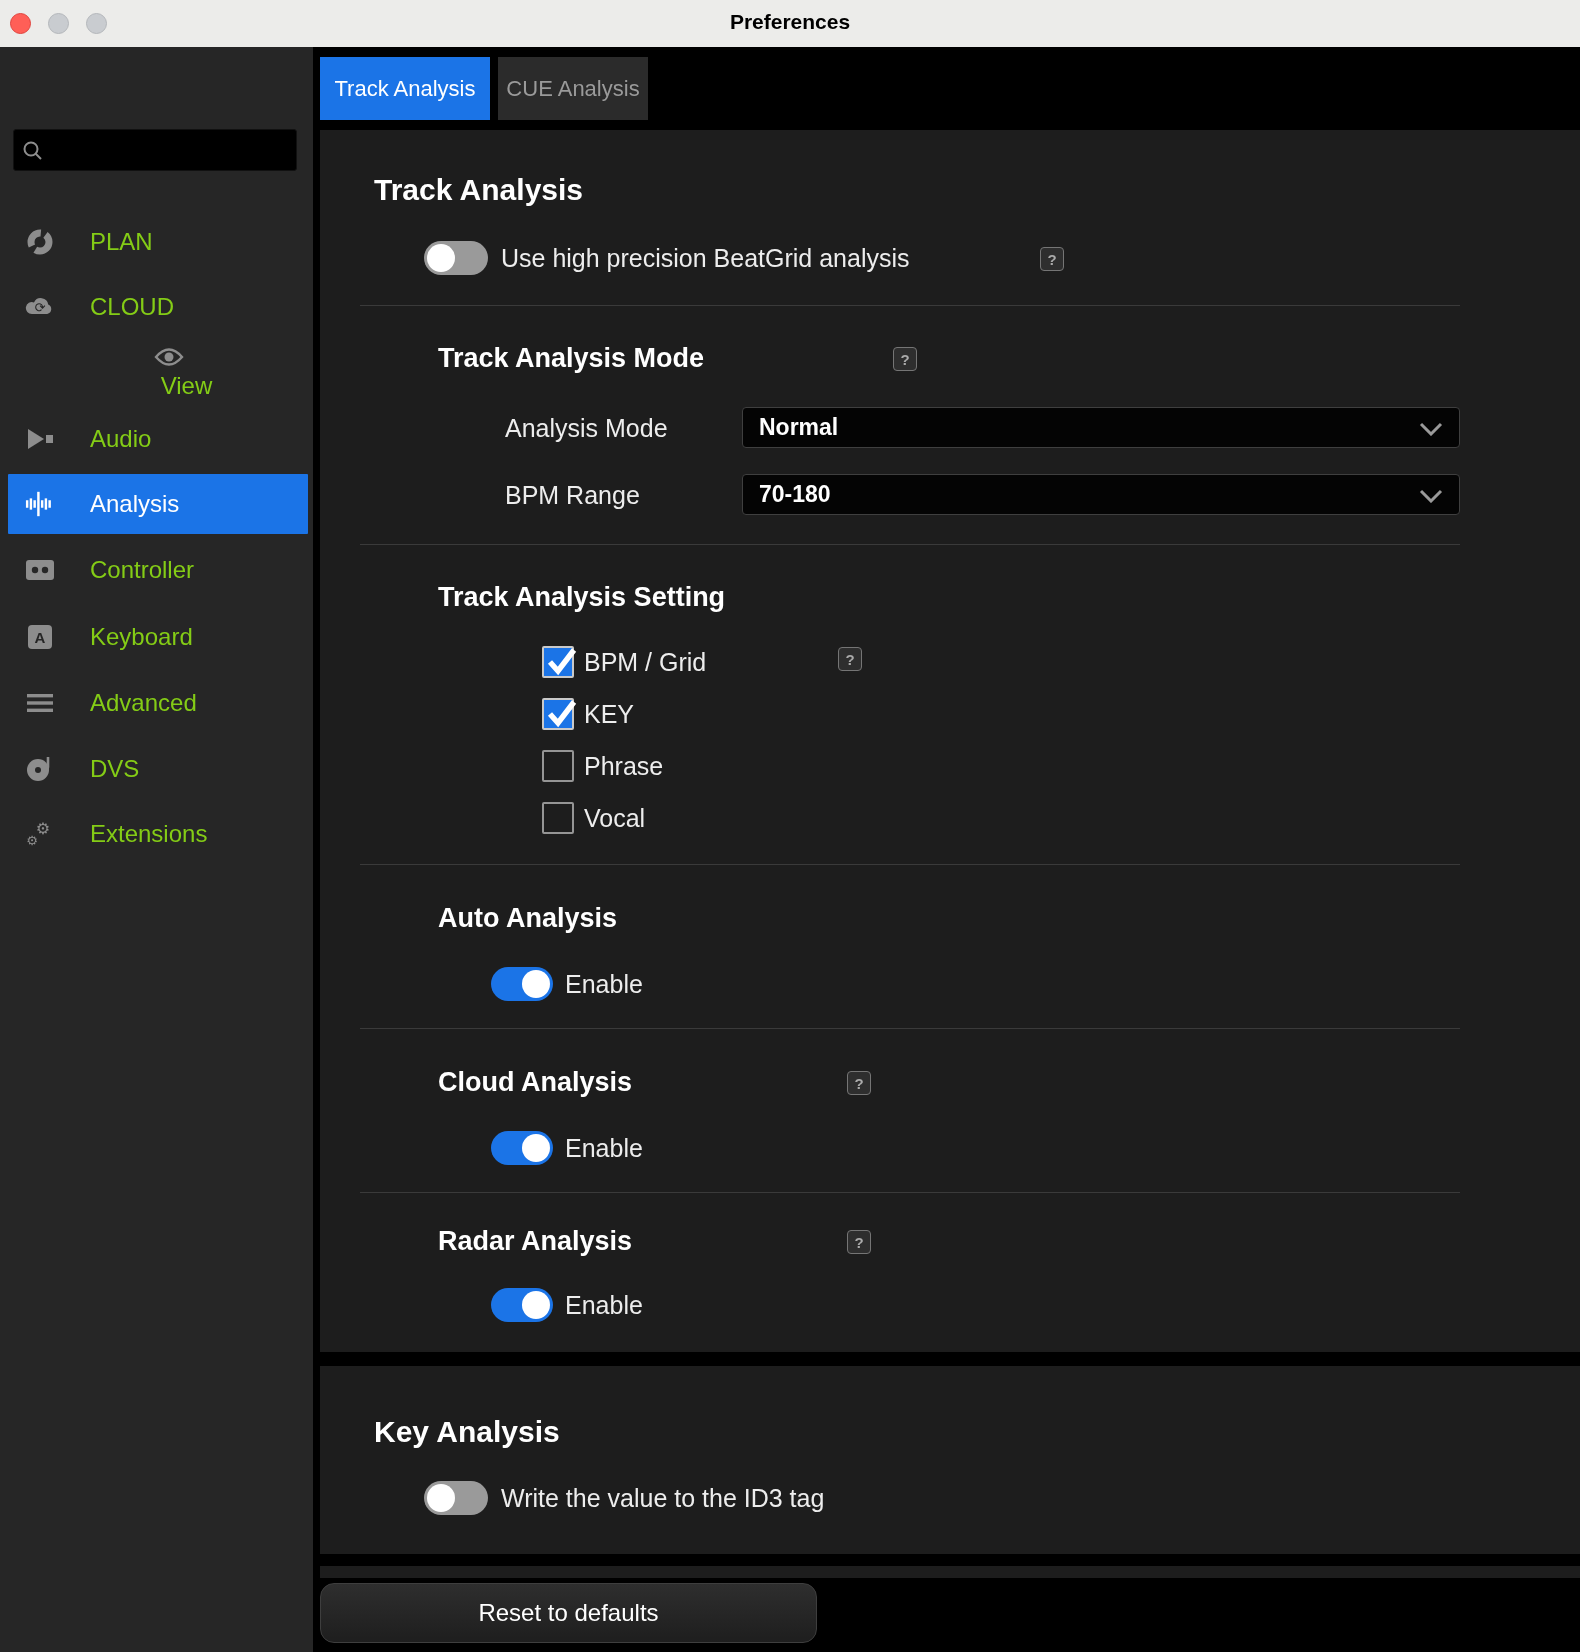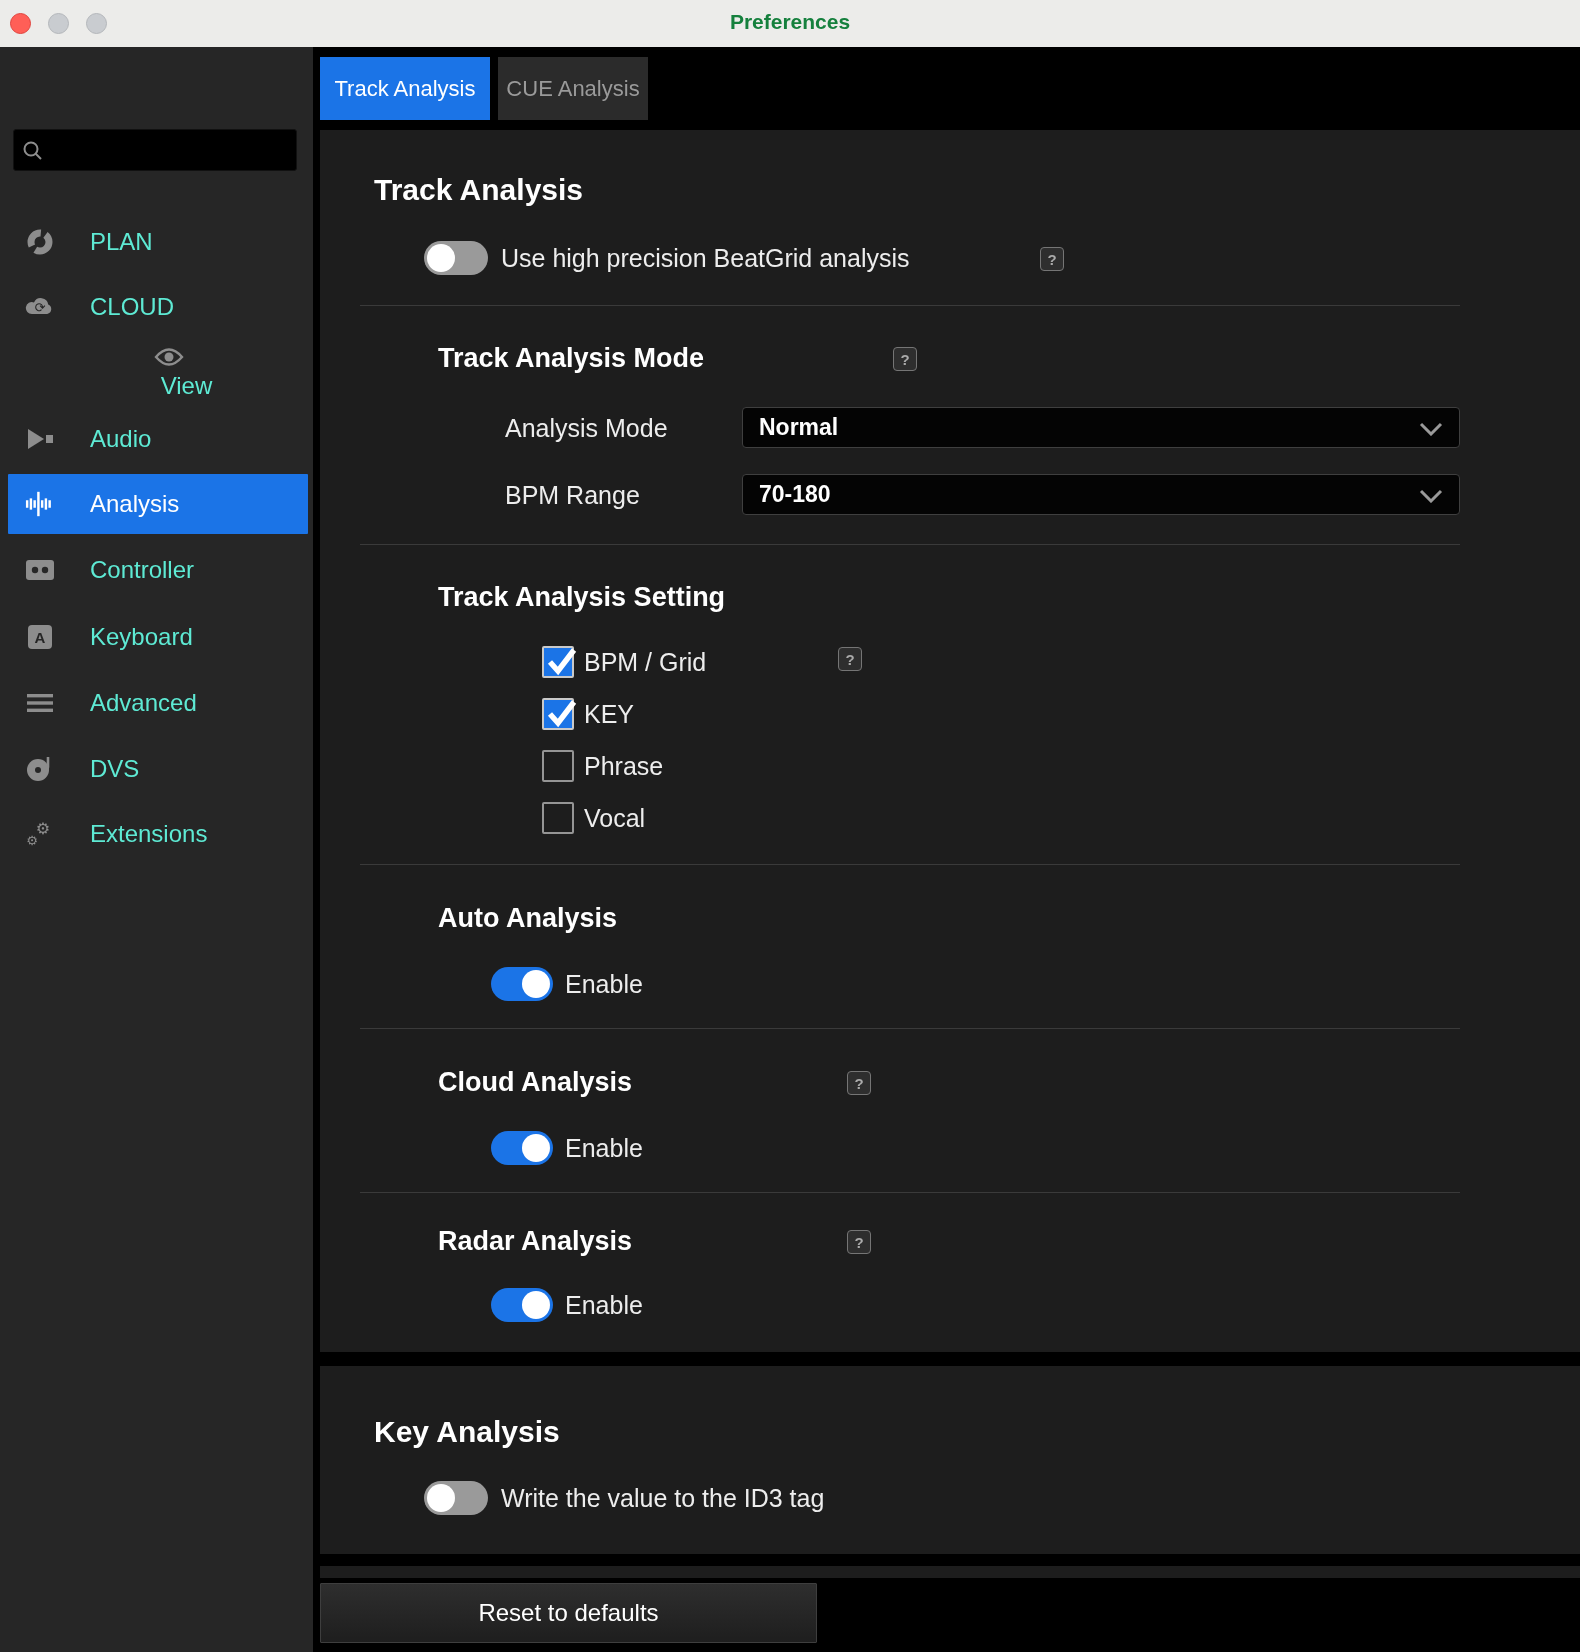--- a/index.html
+++ b/index.html
@@ -5,28 +5,28 @@
   html,body{margin:0;padding:0;background:#000;}
   #app{position:relative;width:1580px;height:1652px;background:#000;overflow:hidden;
        font-family:"Liberation Sans", sans-serif; -webkit-font-smoothing:antialiased;}
   .abs{position:absolute;}
 
   
   .titlebar{left:0;top:0;width:1580px;height:47px;background:#ececea;}
   .winbtn{width:19px;height:19px;border-radius:50%;top:13px;}
   .winbtn.red{background:#ff5f57;border:1px solid #e0443e;}
   .winbtn.gray{background:#c9ccd0;border:1px solid #b4b7bb;}
-  .wintitle{width:100%;top:10px;text-align:center;font-size:21px;font-weight:bold;color:#15803d;}
+  .wintitle{width:100%;top:10px;text-align:center;font-size:21px;font-weight:bold;color:#000000;}
 
   
   .sidebar{left:0;top:47px;width:313px;height:1605px;background:#262626;}
   .search{left:13px;top:82px;width:284px;height:42px;background:#000;border:1px solid #111;
           border-radius:3px;color:#ddd;font-size:20px;padding:0 8px 0 42px;box-sizing:border-box;outline:none;
           font-family:"Liberation Sans", sans-serif;}
-  .side-item{left:0;width:313px;height:60px;display:flex;align-items:center;padding-left:25px;box-sizing:border-box;color:#5eead4;font-size:24px;cursor:default;}
+  .side-item{left:0;width:313px;height:60px;display:flex;align-items:center;padding-left:25px;box-sizing:border-box;color:#84cc16;font-size:24px;cursor:default;}
   .side-item .ic{width:30px;height:30px;display:flex;align-items:center;justify-content:center;flex:0 0 30px;}
   .side-item .lbl{margin-left:35px;white-space:nowrap;}
   .side-item.selected{left:8px;width:300px;padding-left:17px;background:#1b74e7;color:#fff;border-radius:1px;}
 
   
   .tab{top:57px;height:63px;display:flex;align-items:center;justify-content:center;font-size:22px;cursor:default;}
   .tab.active{background:#1b74e7;color:#fff;}
   .tab.inactive{background:#2b2b2b;color:#9a9a9a;}
   .panel{background:#1d1d1d;}
   .divider{height:1px;background:#3a3a3a;}
@@ -47,21 +47,21 @@
             display:flex;align-items:center;cursor:pointer;box-sizing:border-box;}
   .dropdown .val{padding-left:16px;font-size:23px;font-weight:bold;color:#fff;}
   .dropdown .chev{position:absolute;right:16px;top:14px;}
 
   .checkbox{width:32px;height:32px;box-sizing:border-box;border:2px solid #959595;border-radius:2px;background:transparent;position:absolute;cursor:pointer;}
   .checkbox.checked{background:#1b74e7;border-color:#c9c9c9;}
   .checkbox svg{position:absolute;left:0px;top:-4px;display:none;}
   .checkbox.checked svg{display:block;}
 
   .reset-btn{left:320px;top:1583px;width:495px;height:58px;background:linear-gradient(#2e2e2e,#1e1e1e);
-             border:1px solid #3e3e3e;border-radius:1px;color:#fff;font-size:24px;
+             border:1px solid #3e3e3e;border-radius:14px;color:#fff;font-size:24px;
              display:flex;align-items:center;justify-content:center;cursor:pointer;
              font-family:"Liberation Sans", sans-serif;}
 </style>
 </head>
 <body>
 
 <div id="app">
 
   <div class="abs titlebar">
     <div class="abs winbtn red" style="left:10px;"></div>

